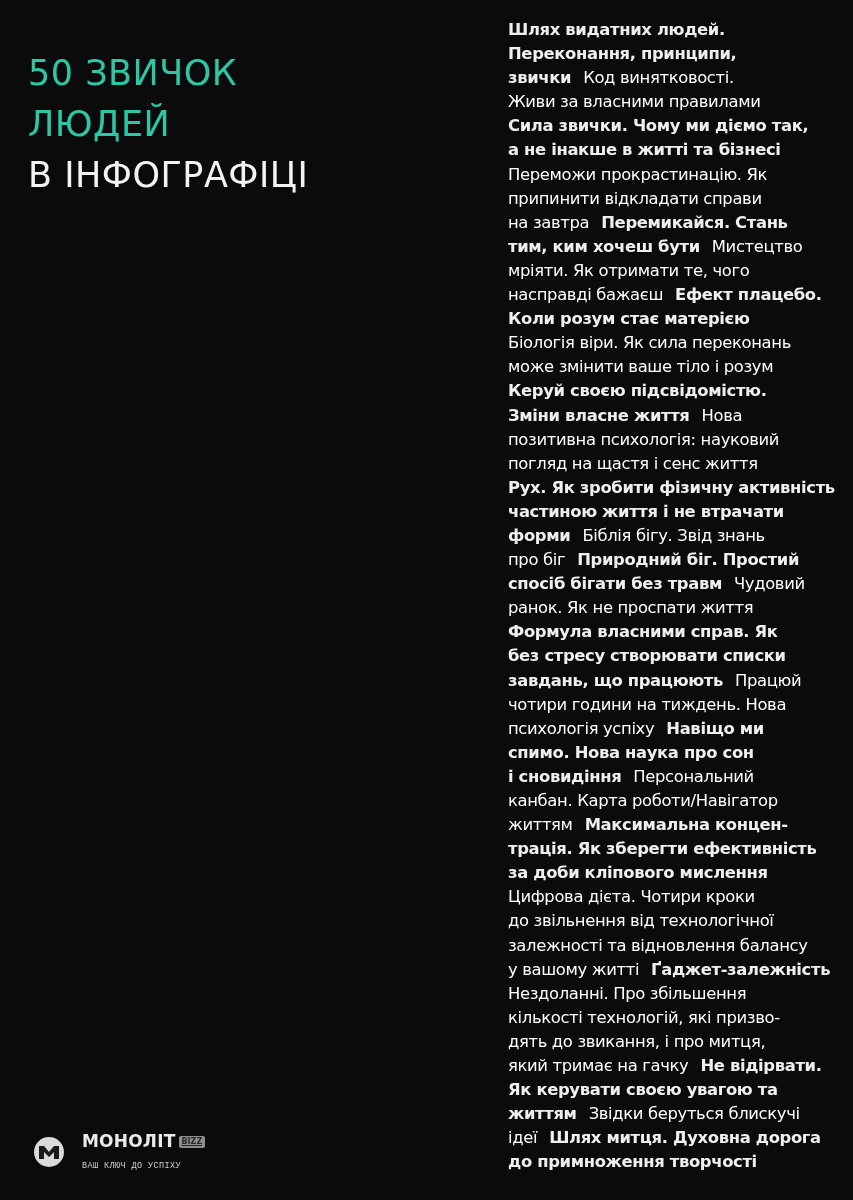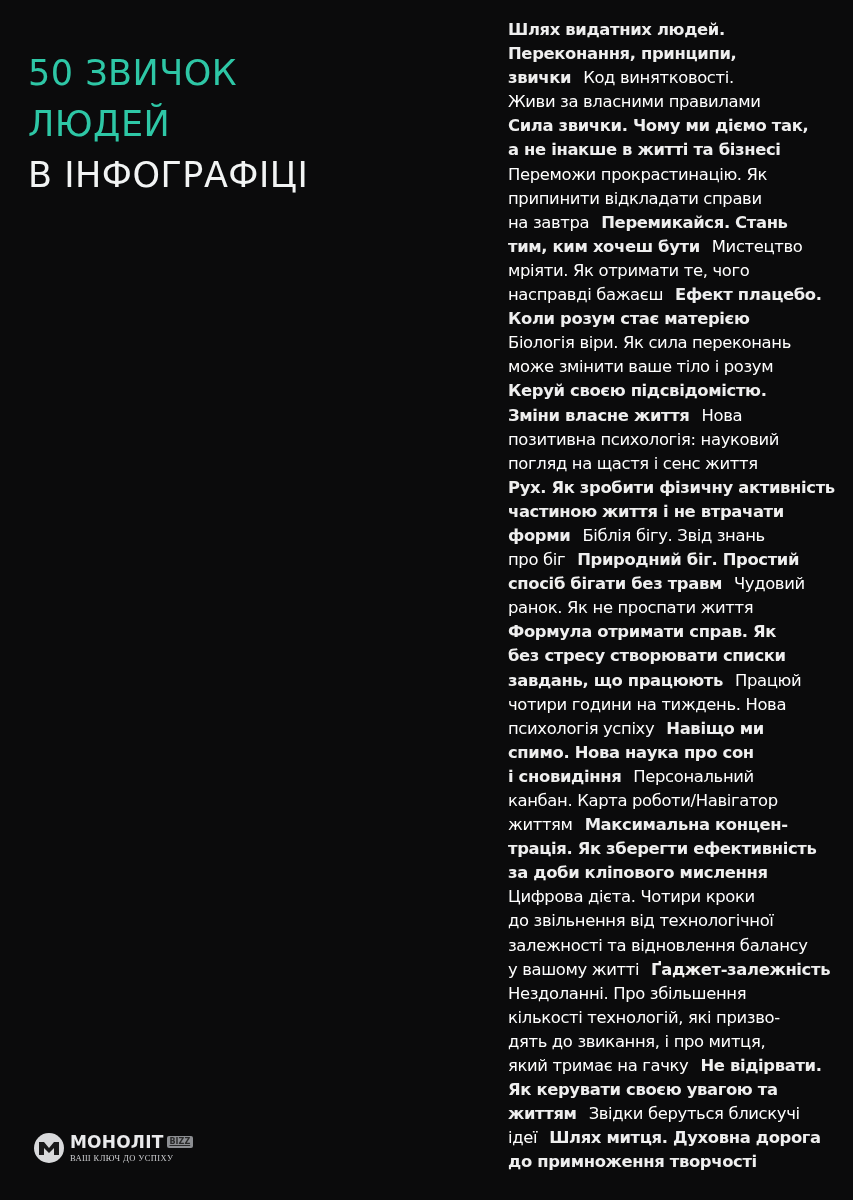--- a/index.html
+++ b/index.html
@@ -27,42 +27,42 @@
     font-size: 16.4px; line-height: 24.1px;
     letter-spacing: -0.35px;
   }
   .blurbs .ln { display: block; white-space: nowrap; }
   .b { font-weight: bold; }
   .r { font-weight: normal; color: #ffffff; }
   .gap { display: inline-block; width: 12px; }
 
   .logo {
     position: absolute; left: 34px; top: 1133px;
-    display: flex; align-items: center; gap: 6px;
+    display: flex; align-items: center; gap: 18px;
   }
   .logo-mark {
     width: 30px; height: 30px; border-radius: 50%;
     background: #d9dadc; position: relative;
     display: flex; align-items: center; justify-content: center;
   }
   .logo-text { display: flex; flex-direction: column; }
   .logo-name-row { display: flex; align-items: center; gap: 3px; }
   .logo-name {
     color: #e9eaec; font-weight: bold; font-size: 17px; line-height: 17px;
     font-family: "DejaVu Sans", sans-serif; letter-spacing: 0.2px;
   }
   .logo-badge {
     background: #8c8e92; color: #2a2a2a; font-size: 8px; font-weight: bold;
     padding: 1px 3px; border-radius: 2px; line-height: 10px;
     font-family: "DejaVu Sans", sans-serif;
     text-decoration: underline;
   }
   .logo-slogan {
-    color: #cfd0d3; font-size: 8.5px; letter-spacing: 0.4px; margin-top: 2px;
-    font-family: Liberation Serif, serif;
+    color: #cfd0d3; font-size: 8.5px; letter-spacing: 0.4px; margin-top: 11px;
+    font-family: Liberation Mono, monospace;
   }
 </style>
 </head>
 <body>
 
 <div class="title">
   <span class="line accent">50 ЗВИЧОК</span>
   <span class="line accent">ЛЮДЕЙ</span>
   <span class="line white">В ІНФОГРАФІЦІ</span>
 </div>
@@ -86,21 +86,21 @@
     <span class="ln"><span class="b">Керуй своєю підсвідомістю.</span></span>
     <span class="ln"><span class="b">Зміни власне життя</span><span class="gap"></span><span class="r">Нова</span></span>
     <span class="ln"><span class="r">позитивна психологія: науковий</span></span>
     <span class="ln"><span class="r">погляд на щастя і сенс життя</span></span>
     <span class="ln"><span class="b">Рух. Як зробити фізичну активність</span></span>
     <span class="ln"><span class="b">частиною життя і не втрачати</span></span>
     <span class="ln"><span class="b">форми</span><span class="gap"></span><span class="r">Біблія бігу. Звід знань</span></span>
     <span class="ln"><span class="r">про біг</span><span class="gap"></span><span class="b">Природний біг. Простий</span></span>
     <span class="ln"><span class="b">спосіб бігати без травм</span><span class="gap"></span><span class="r">Чудовий</span></span>
     <span class="ln"><span class="r">ранок. Як не проспати життя</span></span>
-    <span class="ln"><span class="b">Формула отримати справ. Як</span></span>
+    <span class="ln"><span class="b">Формула власними справ. Як</span></span>
     <span class="ln"><span class="b">без стресу створювати списки</span></span>
     <span class="ln"><span class="b">завдань, що працюють</span><span class="gap"></span><span class="r">Працюй</span></span>
     <span class="ln"><span class="r">чотири години на тиждень. Нова</span></span>
     <span class="ln"><span class="r">психологія успіху</span><span class="gap"></span><span class="b">Навіщо ми</span></span>
     <span class="ln"><span class="b">спимо. Нова наука про сон</span></span>
     <span class="ln"><span class="b">і сновидіння</span><span class="gap"></span><span class="r">Персональний</span></span>
     <span class="ln"><span class="r">канбан. Карта роботи/Навігатор</span></span>
     <span class="ln"><span class="r">життям</span><span class="gap"></span><span class="b">Максимальна концен-</span></span>
     <span class="ln"><span class="b">трація. Як зберегти ефективність</span></span>
     <span class="ln"><span class="b">за доби кліпового мислення</span></span>

